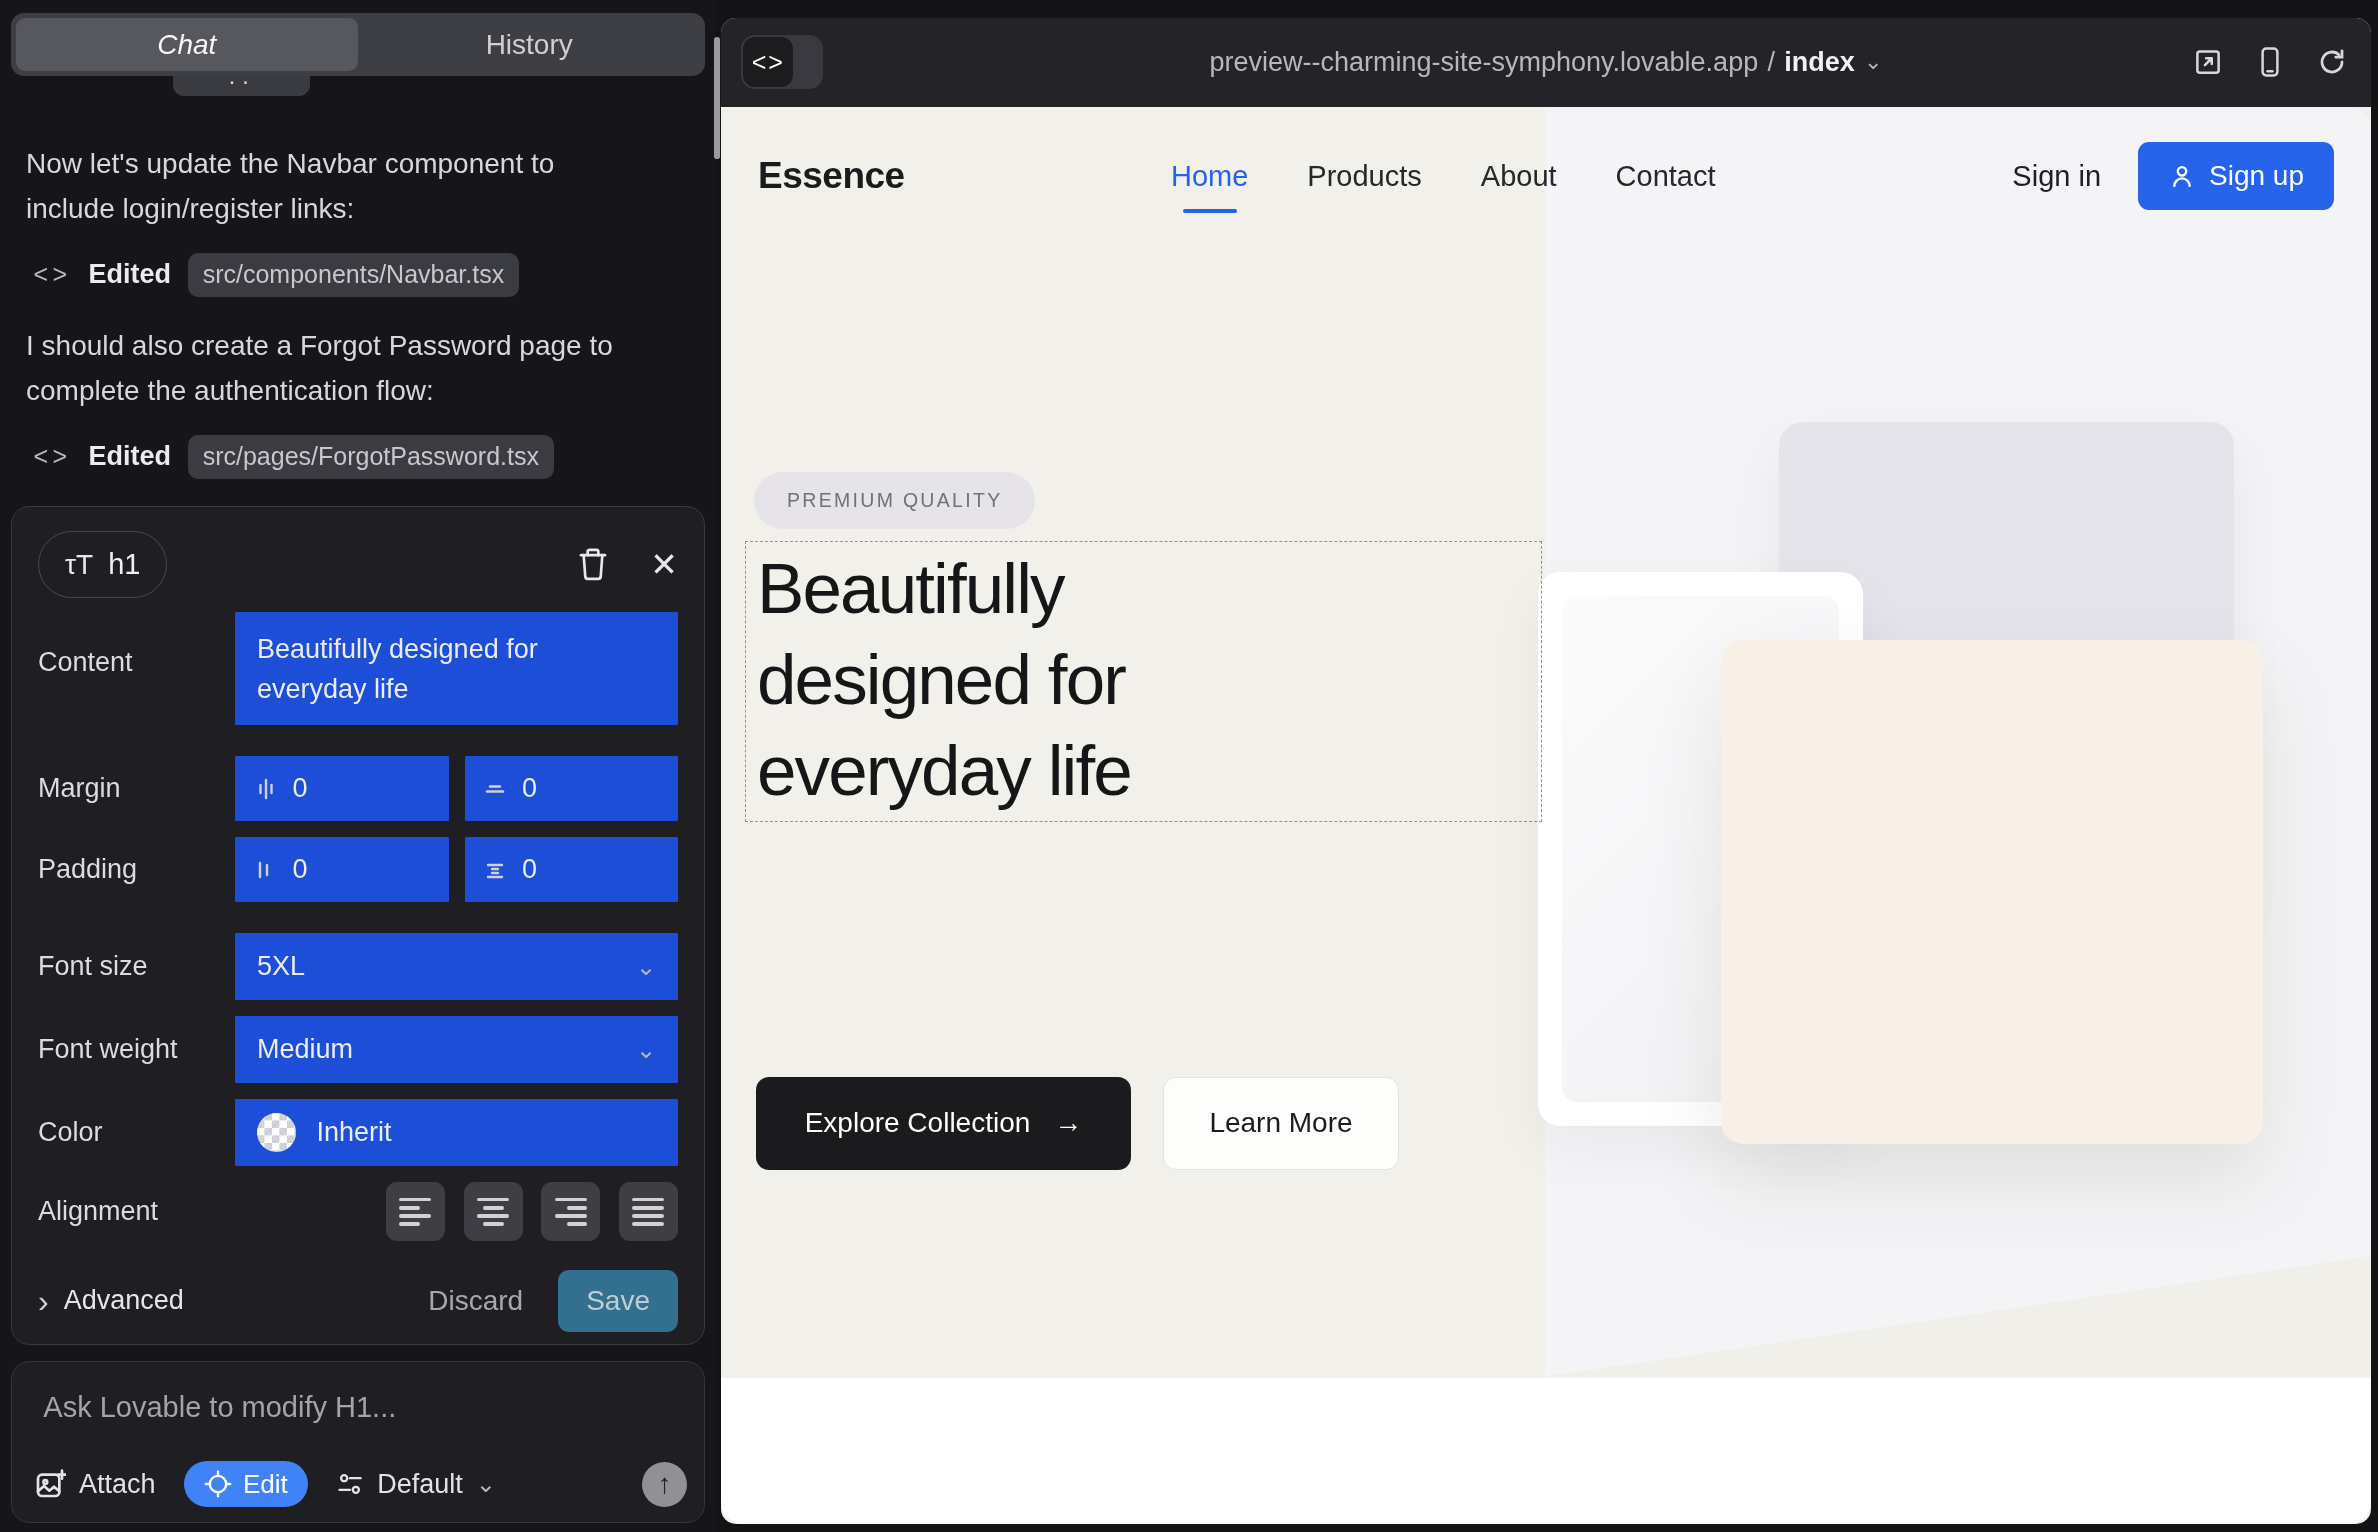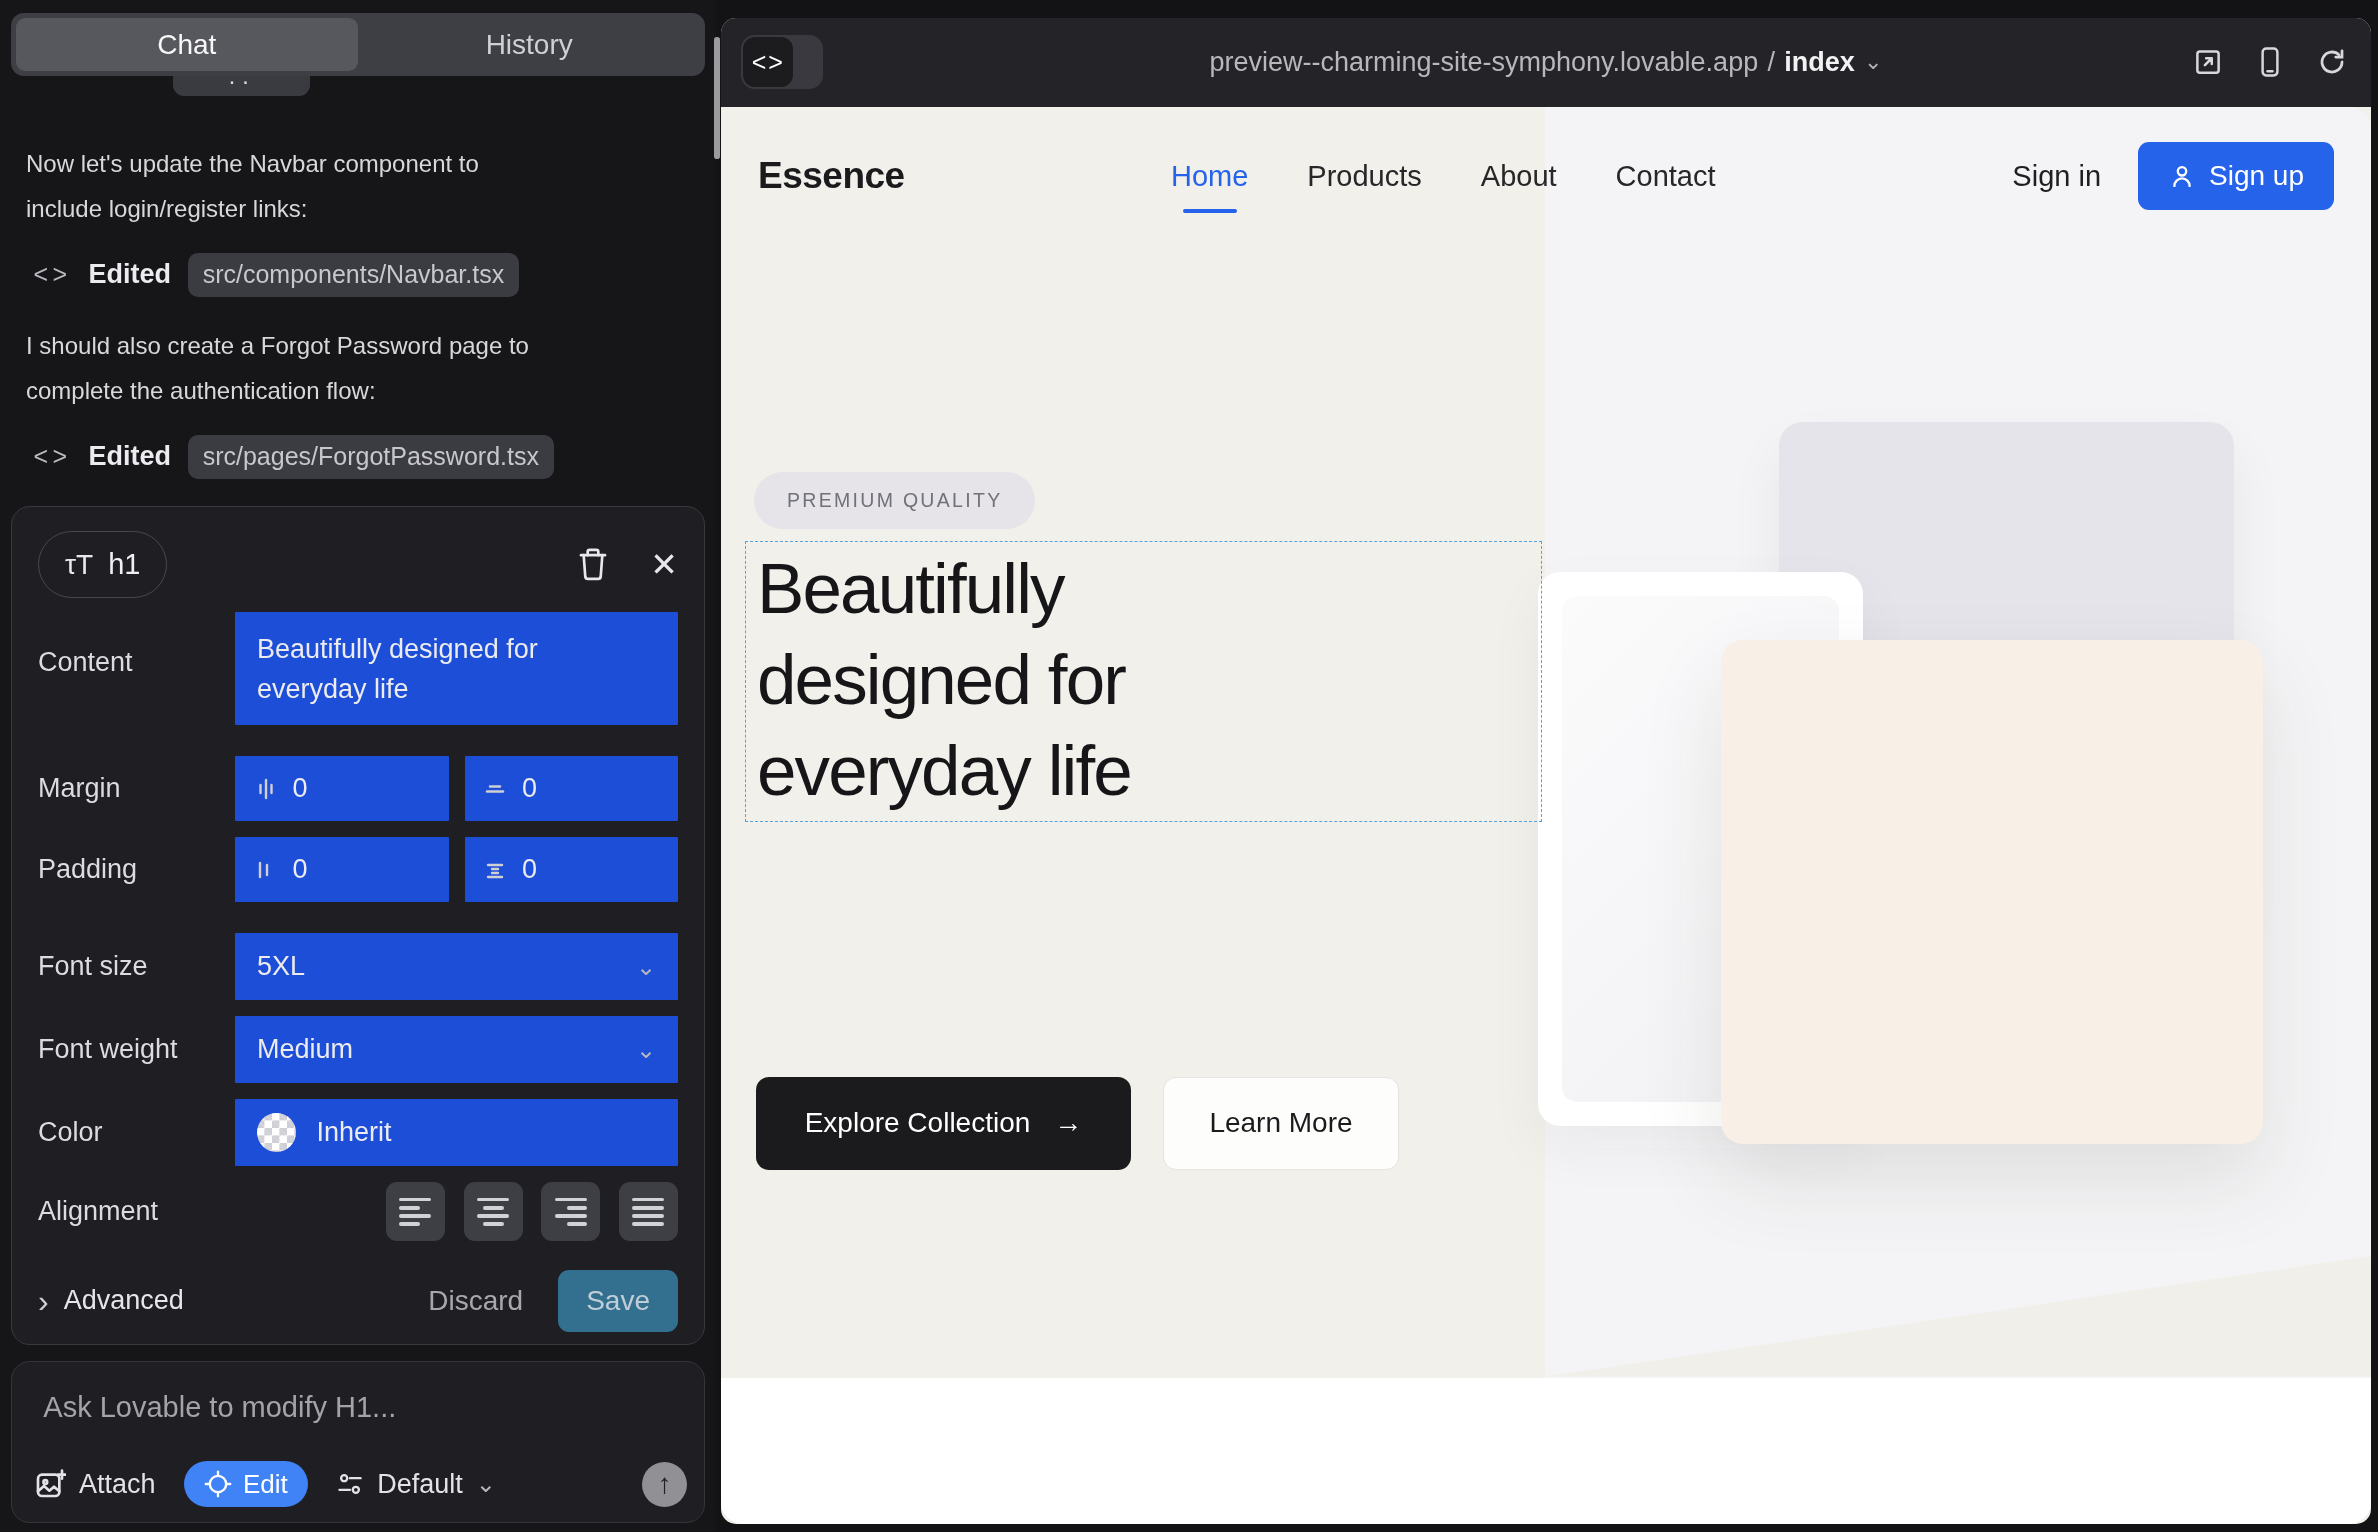--- a/index.html
+++ b/index.html
@@ -7,32 +7,32 @@
               font-family:"Liberation Sans", sans-serif; }
   .app { position:relative; width:2378px; height:1532px; }
 
   
   .sidebar { position:absolute; left:0; top:0; width:716px; height:1532px; background:#161619; }
 
   .tabbar { position:absolute; left:11px; top:13px; right:11px; height:63px;
             background:#3e3e45; border-radius:13px; display:flex; padding:4.6px; z-index:3; }
   .tab { flex:1; display:flex; align-items:center; justify-content:center;
          font-size:28px; color:#cfcfd4; border-radius:9.3px; cursor:pointer; }
-  .tab.active { background:#57575e; color:#f7f7f8; }
+  .tab.active { background:#57575e; color:#f7f7f8;font-style:italic; }
 
   .peek-pill { position:absolute; left:173px; top:76px; width:137px; height:20.4px;
                background:#3a3a41; border-radius:0 0 11px 11px; z-index:2;
                display:flex; align-items:flex-start; justify-content:center;
                color:#d9d9dd; font-size:24px; line-height:9.3px; letter-spacing:5.6px; overflow:hidden; }
 
   .scroll-thumb { position:absolute; left:714px; top:37px; width:5.6px; height:122px;
                   background:#9b9b9f; border-radius:2.8px; z-index:5; }
 
   .chat { position:absolute; left:26px; right:22px; top:141px; }
-  .msg { font-size:24px; line-height:45px; color:#d8d8dc; }
+  .msg { font-size:28px; line-height:45px; color:#d8d8dc; }
   .msg span { display:block; }
   .edited-row { display:flex; align-items:center; gap:16.7px; margin:22px 0 26px 7.4px; }
   .code-glyph { font-size:25px; color:#b9b9bf; letter-spacing:4.6px; white-space:nowrap; }
   .edited-label { font-size:27px; font-weight:700; color:#ececf0; }
   .file-badge { background:#3b3b42; border-radius:10px; padding:7.4px 15px;
                 font-size:25px; color:#c7c7cd; }
 
   
   .editor { position:absolute; left:11px; right:11px; top:506px; height:839px;
             background:#1f1f23; border:0.9px solid #39393f; border-radius:18.6px; padding:24px 26px; }

